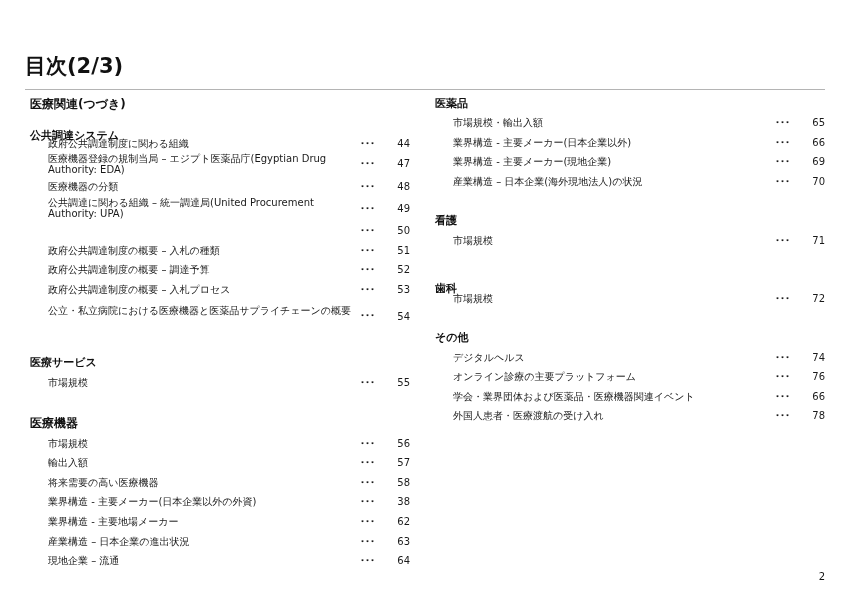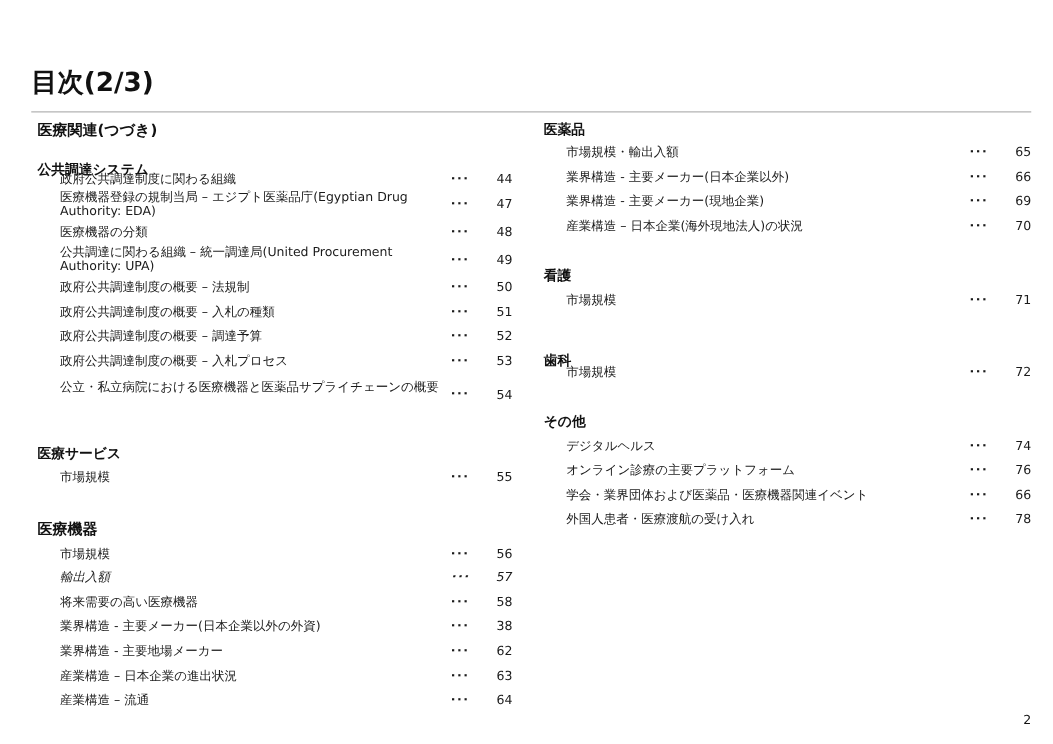--- a/index.html
+++ b/index.html
@@ -73,21 +73,20 @@
     <span class="label">医療機器の分類</span>
     <span class="dots">･･･</span>
     <span class="page">48</span>
   </div>
   <div class="item" style="top:197px;height:22px;">
     <span class="label">公共調達に関わる組織 – 統一調達局(United Procurement Authority: UPA)</span>
     <span class="dots" style="top:6px;">･･･</span>
     <span class="page" style="top:6px;">49</span>
   </div>
   <div class="item" style="top:225px;height:12px;">
-    <span class="label">政府公共調達制度の概要 – 法規制</span>
     <span class="dots">･･･</span>
     <span class="page">50</span>
   </div>
   <div class="item" style="top:245px;height:12px;">
     <span class="label">政府公共調達制度の概要 – 入札の種類</span>
     <span class="dots">･･･</span>
     <span class="page">51</span>
   </div>
   <div class="item" style="top:264px;height:12px;">
     <span class="label">政府公共調達制度の概要 – 調達予算</span>
@@ -111,21 +110,21 @@
     <span class="dots">･･･</span>
     <span class="page">55</span>
   </div>
 
   <div class="section major" style="top:416px;">医療機器</div>
   <div class="item" style="top:438px;height:12px;">
     <span class="label">市場規模</span>
     <span class="dots">･･･</span>
     <span class="page">56</span>
   </div>
-  <div class="item" style="top:457px;height:12px;font-style:italic;">
+  <div class="item" style="top:457px;height:12px;">
     <span class="label">輸出入額</span>
     <span class="dots">･･･</span>
     <span class="page">57</span>
   </div>
   <div class="item" style="top:477px;height:12px;">
     <span class="label">将来需要の高い医療機器</span>
     <span class="dots">･･･</span>
     <span class="page">58</span>
   </div>
   <div class="item" style="top:496px;height:12px;">
@@ -137,21 +136,21 @@
     <span class="label">業界構造 - 主要地場メーカー</span>
     <span class="dots">･･･</span>
     <span class="page">62</span>
   </div>
   <div class="item" style="top:536px;height:12px;">
     <span class="label">産業構造 – 日本企業の進出状況</span>
     <span class="dots">･･･</span>
     <span class="page">63</span>
   </div>
   <div class="item" style="top:555px;height:12px;">
-    <span class="label">産業構造 – 流通</span>
+    <span class="label">現地企業 – 流通</span>
     <span class="dots">･･･</span>
     <span class="page">64</span>
   </div>
 </div>
 
 <div class="col col-right">
   <div class="section" style="top:97px;text-align:right;">医薬品</div>
   <div class="item" style="top:117px;height:12px;">
     <span class="label">市場規模・輸出入額</span>
     <span class="dots">･･･</span>

